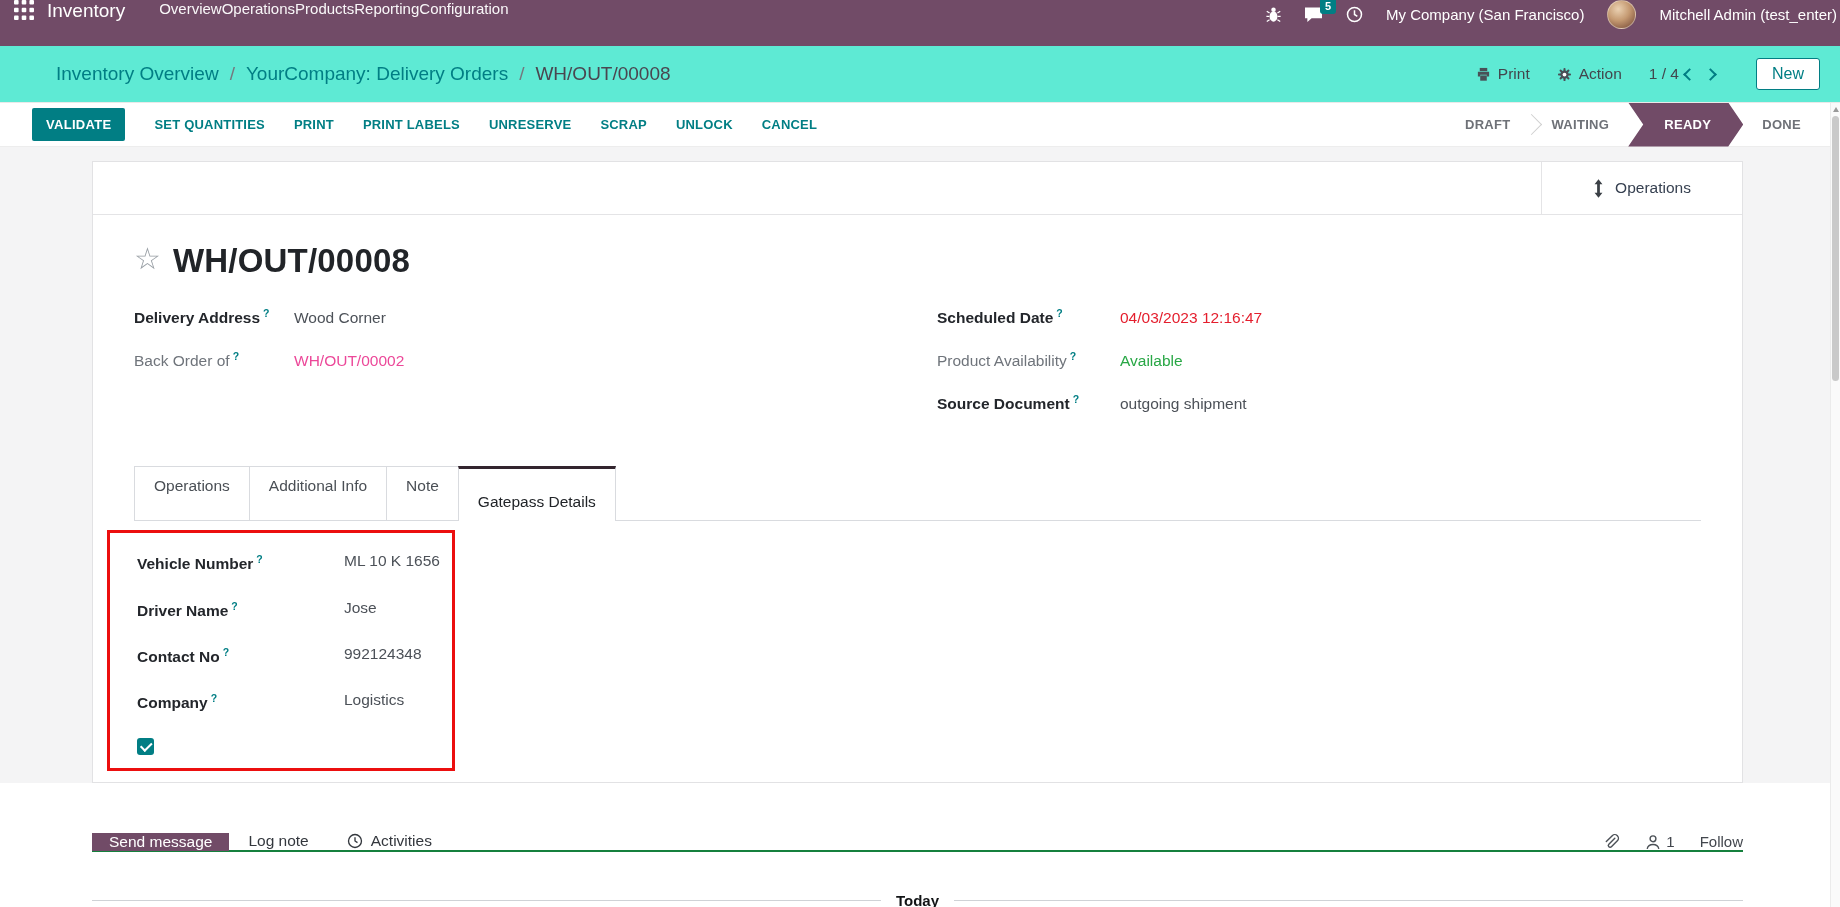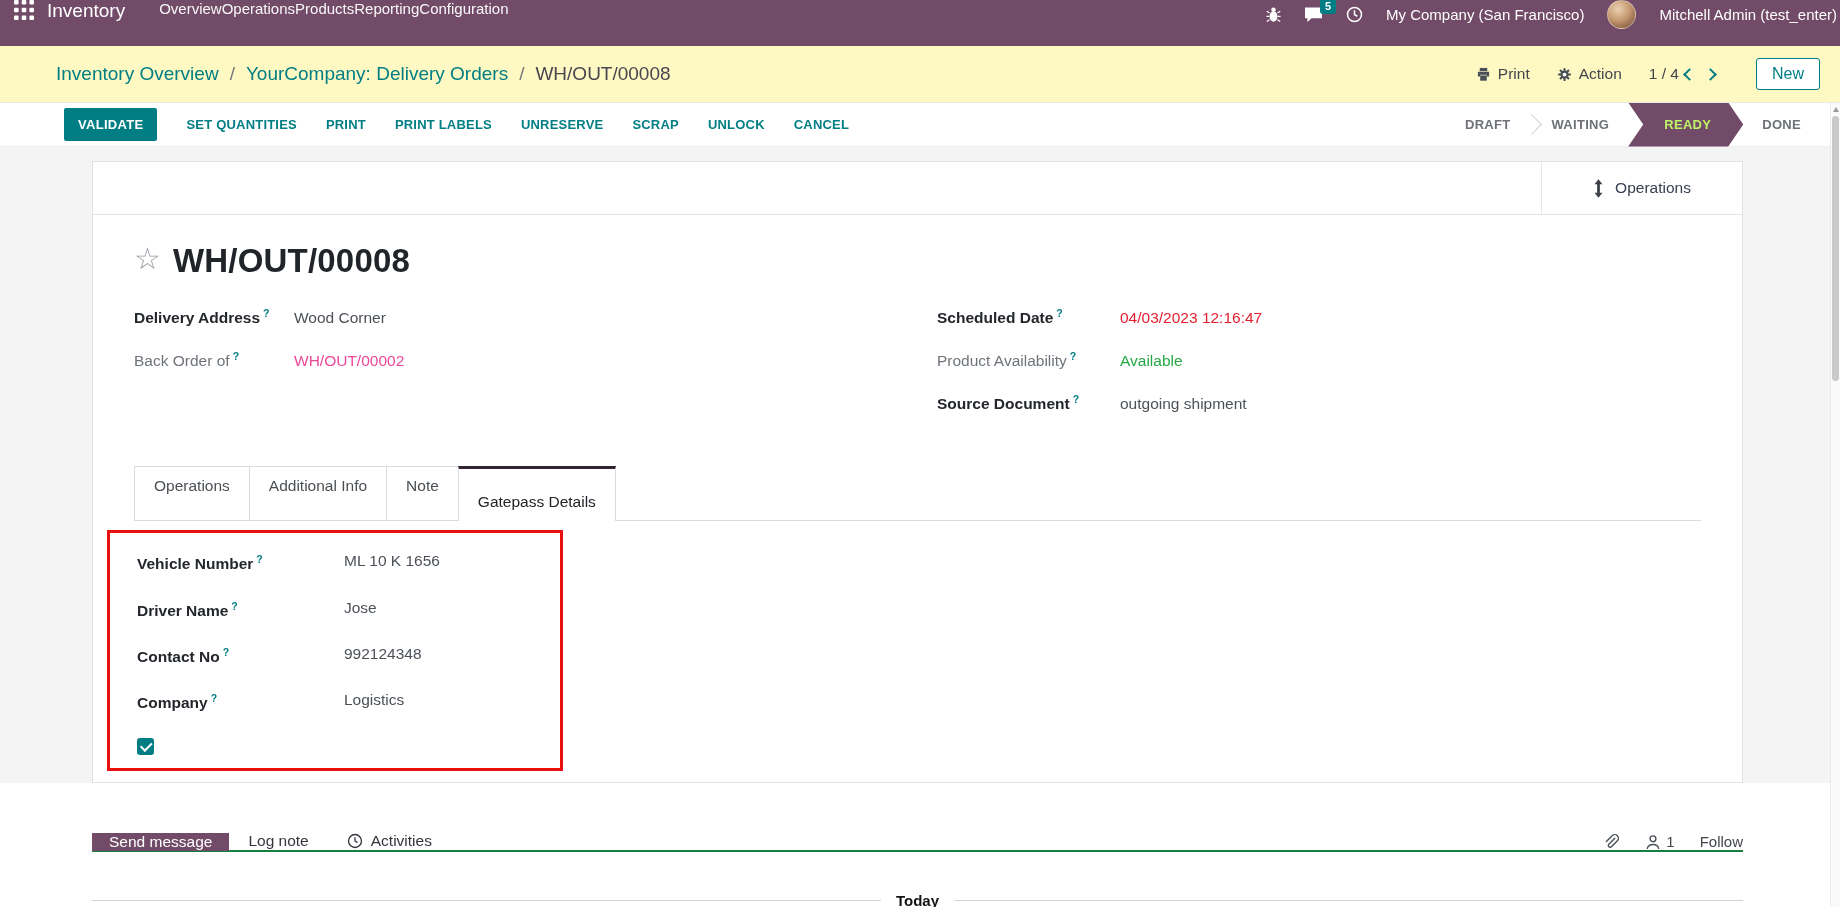--- a/index.html
+++ b/index.html
@@ -13,42 +13,42 @@
   .brand{font-size:19px;margin-right:34px;cursor:pointer}
   .nav-menu{display:flex;font-size:15px}
   .nav-item{cursor:pointer;opacity:.96}
   .systray{margin-left:auto;display:flex;align-items:center;gap:23px;font-size:15px;padding-right:3px}
   .sys-icon{position:relative;cursor:pointer;flex:none}
   .badge{position:absolute;top:-8px;right:-13px;background:#017E84;color:#fff;font-size:11px;font-weight:700;padding:1px 5px;border-radius:3px;line-height:14px}
   .avatar{width:29px;height:29px;border-radius:50%;background:radial-gradient(circle at 38% 30%,#ead1b2 0%,#c59a72 45%,#8e6248 80%);border:1px solid rgba(255,255,255,.4);flex:none;cursor:pointer}
   .user-name{cursor:pointer}
 
   
-  .row1{height:57px;display:flex;align-items:center;padding:0 20px 0 56px;border-bottom:1px solid #e9e9e9;background:#fef9c3}
+  .row1{height:57px;display:flex;align-items:center;padding:0 20px 0 56px;border-bottom:1px solid #e9e9e9;background:#5eead4}
   .breadcrumb{font-size:19px;display:flex;align-items:center;white-space:nowrap}
   .bc-link{color:#017E84;cursor:pointer}
   .bc-sep{color:#74787e;padding:0 11px}
   .bc-current{color:#4a4650}
   .row1-right{margin-left:auto;display:flex;align-items:center;gap:27px;font-size:15.5px;color:#42464d}
   .ctrl{display:flex;align-items:center;gap:7px;cursor:pointer}
   .pager{display:flex;align-items:center;}
   .pager-val{color:#42464d}
   .chev{width:9px;height:9px;border-top:2.5px solid #017E84;border-right:2.5px solid #017E84;cursor:pointer;margin:0 6px}
   .chev-left{transform:rotate(-135deg)}
   .chev-right{transform:rotate(45deg)}
   .btn-new{border:1px solid #017E84;color:#017E84;background:#fff;font-size:16px;padding:6px 15px;border-radius:3px;margin-left:8px;cursor:pointer;font-family:inherit}
 
   
-  .row2{height:44px;display:flex;align-items:center;padding-left:64px;background:#fff;border-bottom:1px solid #ededed;white-space:nowrap}
+  .row2{height:44px;display:flex;align-items:center;padding-left:32px;background:#fff;border-bottom:1px solid #ededed;white-space:nowrap}
   .btn-validate{background:#017E84;color:#fff;font-size:13px;font-weight:700;letter-spacing:.3px;padding:9px 14px;border:none;border-radius:2px;cursor:pointer;font-family:inherit}
   .sb-btn{color:#017E84;font-size:13px;font-weight:600;letter-spacing:.2px;margin-left:29px;background:none;border:none;cursor:pointer;font-family:inherit}
   .pipeline{margin-left:auto;display:flex;align-items:center;height:44px;font-size:13px;font-weight:600;color:#6e7177;margin-right:22px}
   .stage{padding:0 17px;display:flex;align-items:center;height:100%;cursor:pointer;letter-spacing:.3px}
   .stage-sep{width:15px;height:15px;border-top:1px solid #cfcfcf;border-right:1px solid #cfcfcf;transform:rotate(45deg);margin:0 -4px;flex:none}
-  .stage-ready{background:#714B67;color:#bef264;clip-path:polygon(0 0,calc(100% - 15px) 0,100% 50%,calc(100% - 15px) 100%,0 100%,15px 50%);padding:0 32px 0 36px;margin:0 2px}
+  .stage-ready{background:#714B67;color:#ffffff;clip-path:polygon(0 0,calc(100% - 15px) 0,100% 50%,calc(100% - 15px) 100%,0 100%,15px 50%);padding:0 32px 0 36px;margin:0 2px}
 
   
   .sheet-zone{height:636px;background:#f4f4f5;padding-top:14px}
   .sheet{width:1651px;height:622px;margin-left:92px;background:#fff;border:1px solid #e2e2e4}
   .btn-box{height:53px;border-bottom:1px solid #e4e4e6;display:flex;justify-content:flex-end}
   .op-btn{width:201px;border-left:1px solid #e4e4e6;display:flex;align-items:center;justify-content:center;gap:11px;font-size:15.5px;color:#374151;cursor:pointer;background:#fff}
   .sheet-body{padding:27px 41px 0}
   .title-row{display:flex;align-items:center;gap:12px;margin-bottom:27px}
   .star{font-size:30px;color:#9aa0a6;line-height:1;cursor:pointer;margin-top:-4px}
   .title{font-size:33px;font-weight:700;color:#212428;letter-spacing:.2px}
@@ -66,21 +66,21 @@
   .val-danger{color:#e41e2d}
   .val-success{color:#28a745}
 
   
   .tabs{display:flex;border-bottom:1px solid #d9dbdf;margin-top:30px}
   .tab{padding:10px 19px;font-size:15.5px;color:#4a4f55;border:1px solid #d9dbdf;border-bottom:none;background:#fff;cursor:pointer}
   .tab + .tab{margin-left:-1px}
   .tab.active{border-top:3px solid #33252f;padding-top:24px;margin-bottom:-1px;color:#212428;position:relative;z-index:1}
 
   
-  .gatepass{border:3px solid #ec0f0f;margin:9px 0 0 -27px;width:456px;padding:19px 10px 13px 27px}
+  .gatepass{border:3px solid #ec0f0f;margin:9px 0 0 -27px;width:348px;padding:19px 10px 13px 27px}
   .grow{display:flex;align-items:flex-start;margin-bottom:23px}
   .grow:last-child{margin-bottom:0}
   .glabel{width:207px;flex:none;font-size:15.5px;font-weight:700;color:#23262b;line-height:1.35}
   .glabel-wrap{padding-right:57px}
   .gval{font-size:15.5px;color:#4c5158;cursor:text}
   .cb{width:17px;height:17px;background:#017E84;border-radius:3px;position:relative;cursor:pointer;margin-top:1px}
   .cb::after{content:"";position:absolute;left:5.5px;top:2.5px;width:4.5px;height:8.5px;border:solid #fff;border-width:0 2px 2px 0;transform:rotate(45deg)}
 
   
   .chatter{width:1651px;margin:27px 0 0 92px}

